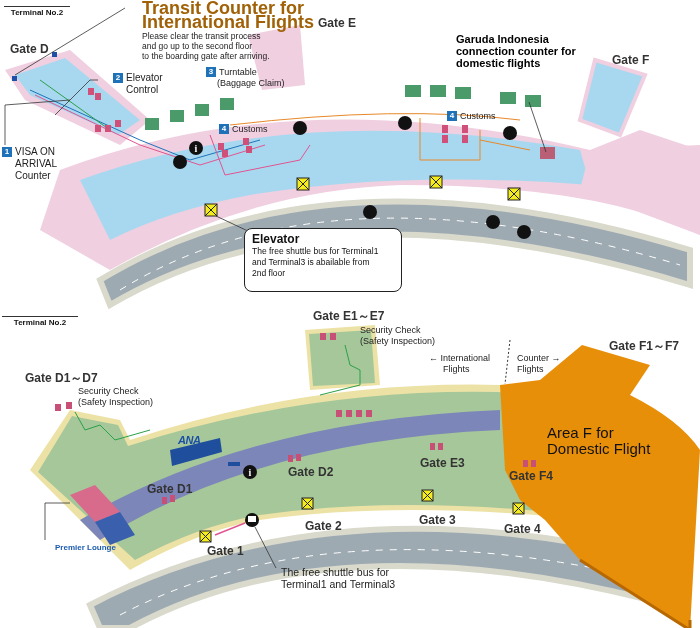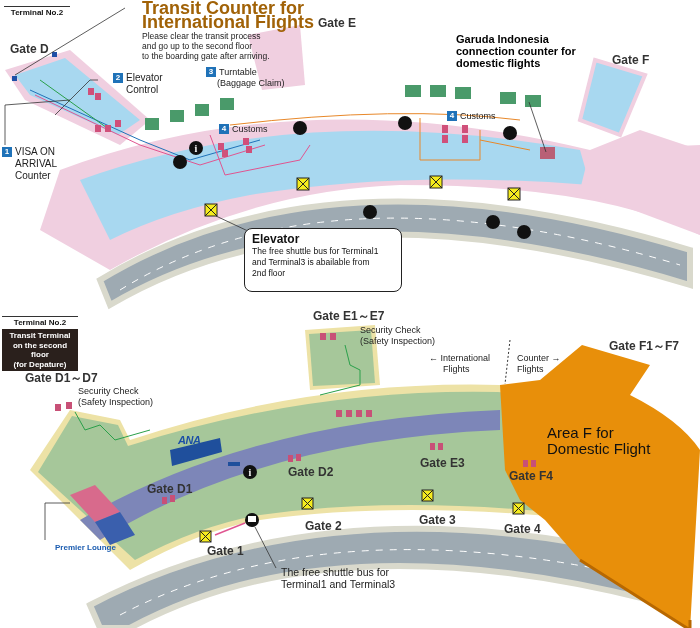--- a/index.html
+++ b/index.html
@@ -221,25 +221,20 @@
 
 <div class="callout">
   <div class="h">Elevator</div>
   <div class="b">The free shuttle bus for Terminal1</div>
   <div class="b">and Terminal3 is abailable from</div>
   <div class="b">2nd floor</div>
 </div>
 
 <div class="termbox" style="left:2px;top:316px;width:76px;">
   <div class="t1">Terminal No.2</div>
-  <div class="t2">
-    <div>Transit Terminal</div>
-    <div>on the second floor</div>
-    <div>(for Depature)</div>
-  </div>
 </div>
 
 <div class="lbl sm" style="left:25px;top:373px;">Gate D1～D7</div>
 <div class="lbl sm" style="left:313px;top:311px;">Gate E1～E7</div>
 <div class="lbl sm" style="left:609px;top:341px;">Gate F1～F7</div>
 
 <div class="lbl" style="left:78px;top:386px;">
   <div>Security Check</div>
   <div>(Safety Inspection)</div>
 </div>

